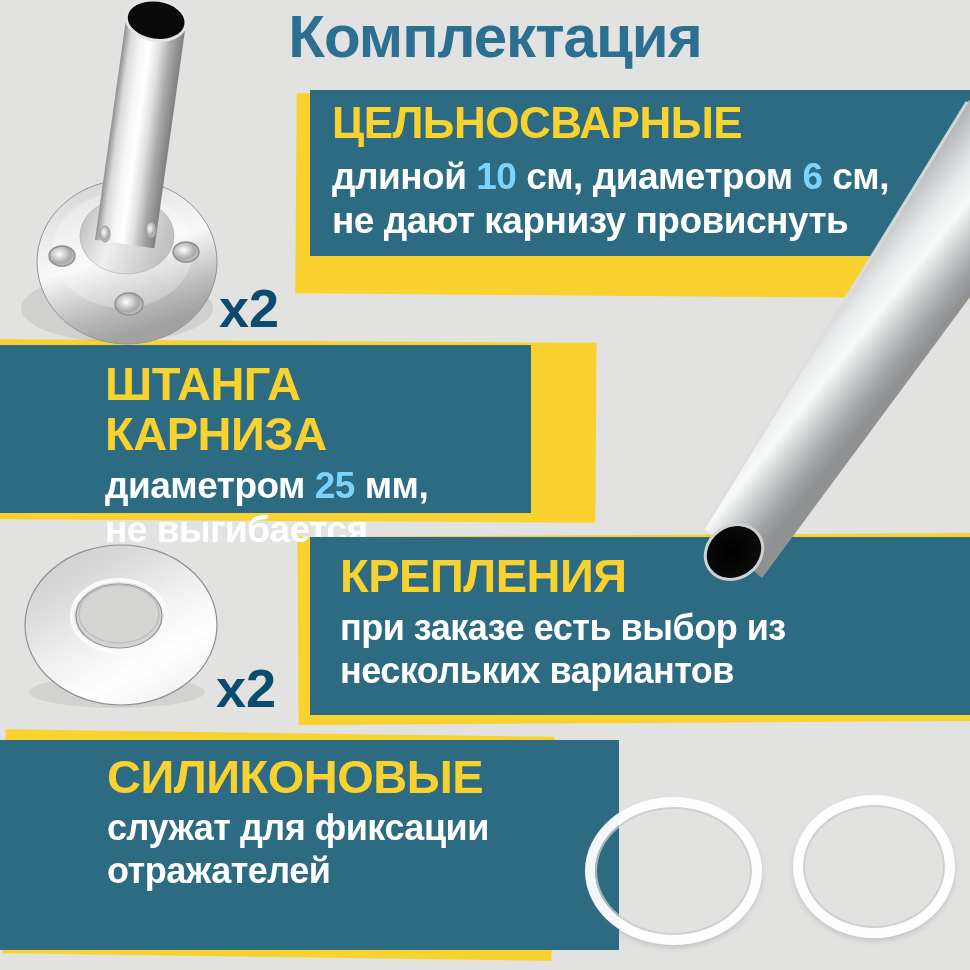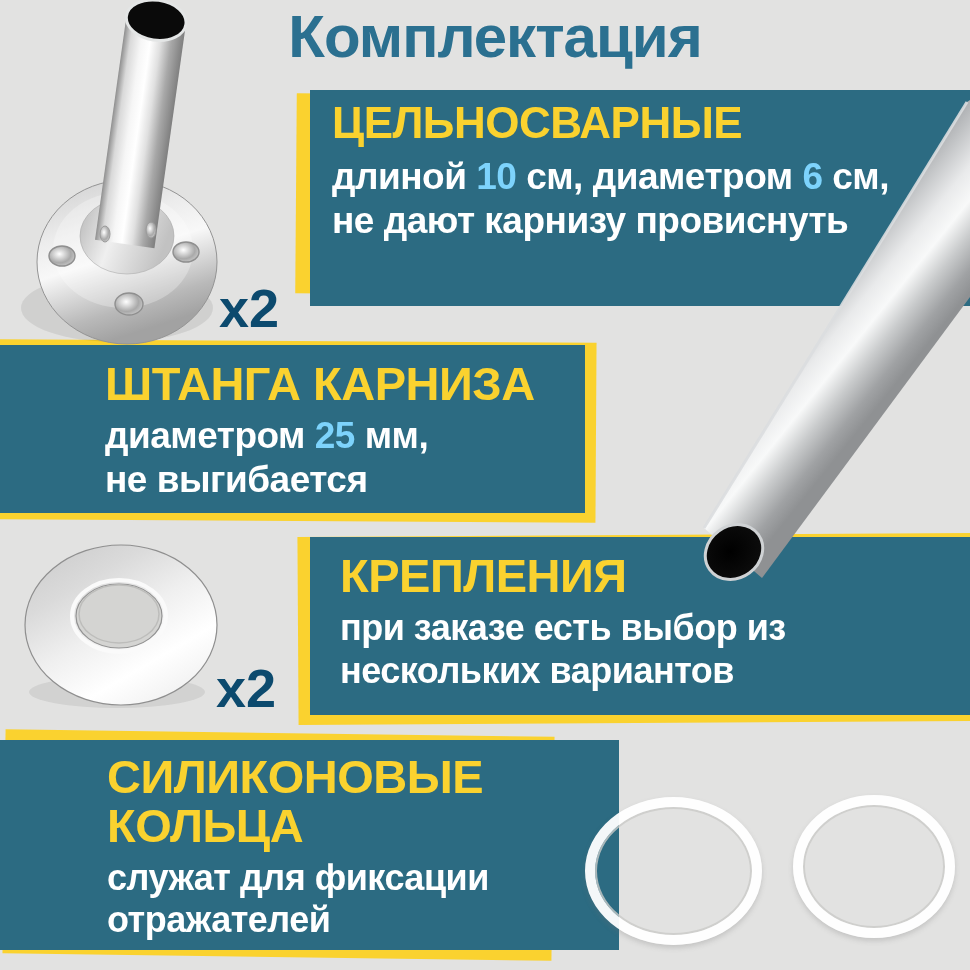--- a/index.html
+++ b/index.html
@@ -24,26 +24,26 @@
     margin:0;color:#fad22f;
     font-size:47px;font-weight:bold;line-height:1.06;letter-spacing:-0.5px;
   }
   .panel .body{
     margin:0;color:#ffffff;
     font-size:37px;font-weight:bold;line-height:1.2;letter-spacing:-0.5px;
   }
   .panel .body .hl{color:#7dd3fc;}
   .panel .line{display:block;}
 
-  #panel-brackets{left:310px;top:90px;width:660px;height:216px;padding:10px 10px 0 22px;}
+  #panel-brackets{left:310px;top:90px;width:660px;height:166px;padding:10px 10px 0 22px;}
   #panel-brackets h2{font-size:44px;}
   #panel-brackets .body{margin-top:8px;}
   #accent-brackets{left:296px;top:96px;width:682px;height:200px;transform:rotate(.45deg);}
 
-  #panel-rod{left:0;top:345px;width:585px;height:168px;padding:14px 0 0 105px;}
+  #panel-rod{left:0;top:345px;width:531px;height:168px;padding:14px 0 0 105px;}
   #panel-rod .body{margin-top:5px;}
   #accent-rod{left:-8px;top:341px;width:604px;height:180px;transform:rotate(.35deg);}
 
   #panel-reflector{left:310px;top:537px;width:660px;height:178px;padding:14px 0 0 30px;}
   #panel-reflector .body{margin-top:5px;font-size:36px;}
   #accent-reflector{left:298px;top:535px;width:680px;height:188px;transform:rotate(-.35deg);}
 
   #panel-rings{left:0;top:740px;width:619px;height:210px;padding:12px 0 0 107px;}
   #panel-rings h2{line-height:1.05;}
   #panel-rings .body{margin-top:6px;font-size:36px;line-height:1.18;}
@@ -104,21 +104,20 @@
     <h2>КРЕПЛЕНИЯ</h2>
     <p class="body">
       <span class="line">при заказе есть выбор из</span>
       <span class="line">нескольких вариантов</span>
     </p>
   </div>
 
   <div class="panel" id="panel-rings">
     <h2>
       <span class="line">СИЛИКОНОВЫЕ</span>
-      <span class="line">КОЛЬЦА</span>
     </h2>
     <p class="body">
       <span class="line">служат для фиксации</span>
       <span class="line">отражателей</span>
     </p>
   </div>
 
   <div class="qty" id="qty-brackets">x2</div>
   <div class="qty" id="qty-reflector">x2</div>
 

